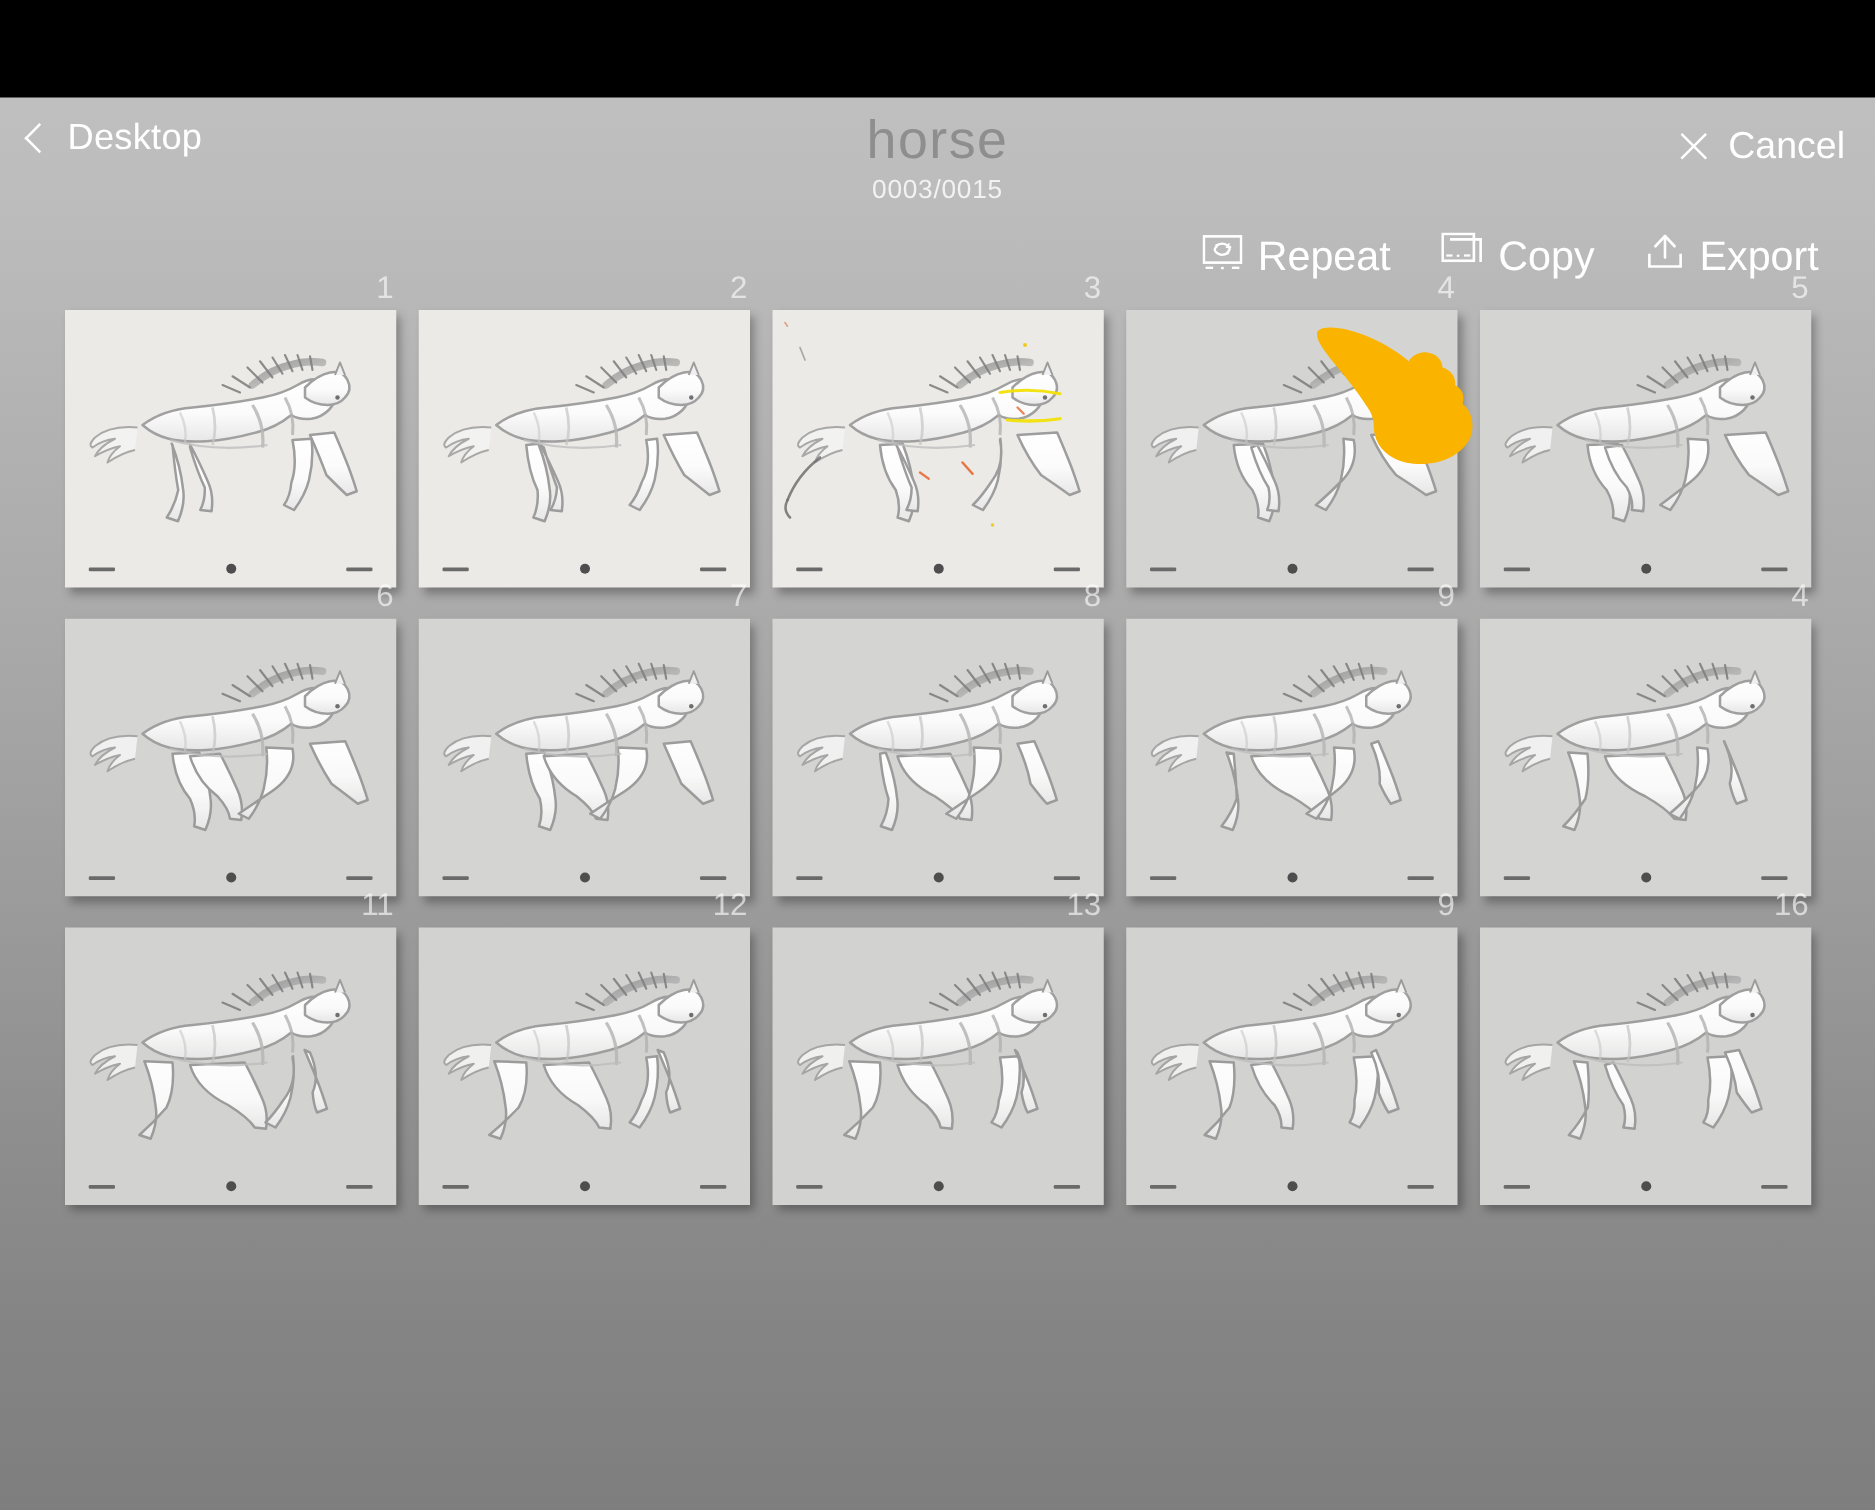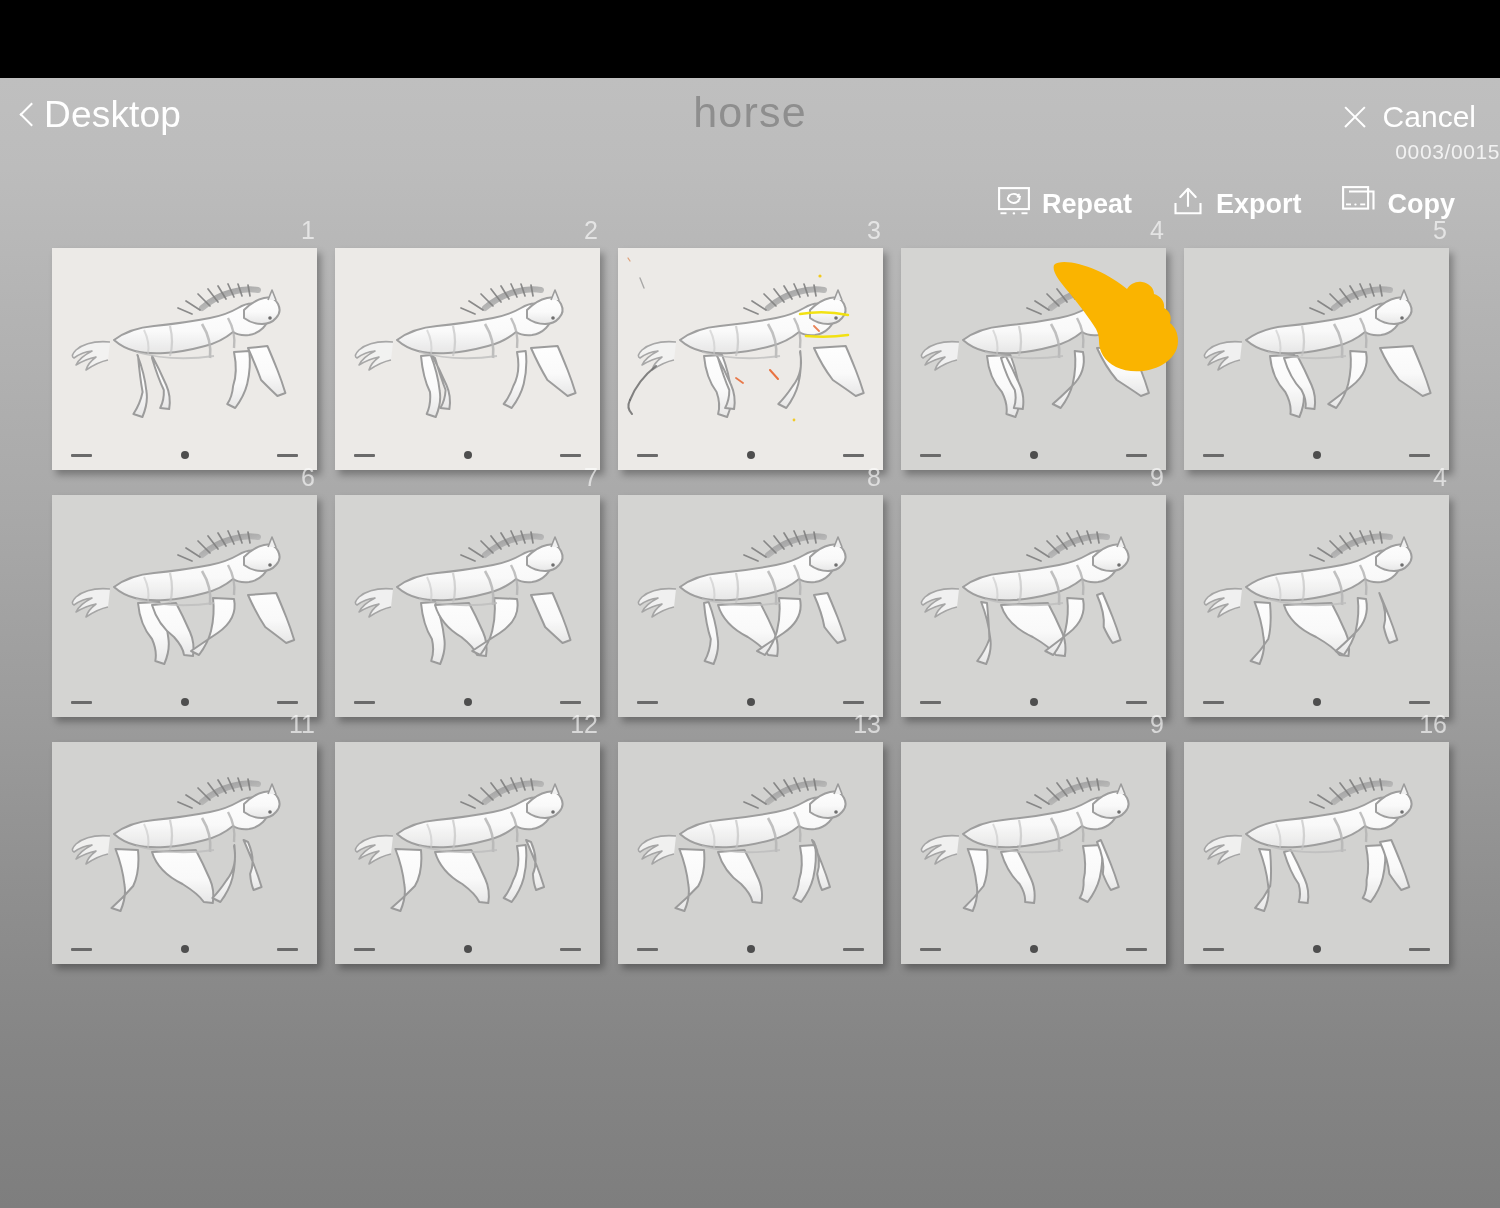--- a/index.html
+++ b/index.html
@@ -32,23 +32,23 @@
         #858585 86%,
         #7e7e7e 100%);
     overflow:hidden;
   }
 
   
   .nav { position:absolute; left:0; top:0; width:1500px; height:100px; }
 
   .back-btn {
     position:absolute; left:20px; top:16px;
-    display:flex; align-items:center; gap:11px;
+    display:flex; align-items:center; gap:21px;
     color:#ffffff;
-    font-size:37px; font-weight:400;
+    font-size:29px; font-weight:400;
     letter-spacing:0.2px;
     cursor:pointer;
   }
   .chev-left {
     width:13px; height:24px; position:relative; display:inline-block;
   }
   .chev-left::before {
     content:""; position:absolute; left:3px; top:3px;
     width:15px; height:15px;
     border-left:2.2px solid #fff; border-bottom:2.2px solid #fff;
@@ -60,21 +60,20 @@
     text-align:center; pointer-events:none;
   }
   .doc-title {
     font-size:43px; font-weight:300; color:#8e8e8e;
     letter-spacing:1.2px; line-height:1.0;
   }
   .doc-count {
     margin-top:6px;
     font-size:21px; font-weight:400; color:#f2f2f2;
     letter-spacing:0.6px;
-    text-align:right;
   }
 
   .cancel-btn {
     position:absolute; right:24px; top:22px;
     display:flex; align-items:center; gap:14px;
     color:#ffffff; font-size:30px; font-weight:400;
     cursor:pointer;
     justify-content:flex-end;
   }
   .x-icon { width:28px; height:28px; position:relative; display:inline-block; }
@@ -85,21 +84,21 @@
   .x-icon::before { transform:rotate(45deg); }
   .x-icon::after  { transform:rotate(-45deg); }
 
   
   .toolbar {
     position:absolute; right:25px; top:102px;
     display:flex; align-items:center; gap:0px;
   }
   .tool {
     display:flex; align-items:center; gap:12px;
-    color:#ffffff; font-size:27px; font-weight:700;
+    color:#ffffff; font-size:33px; font-weight:400;
     padding:6px 20px; cursor:pointer; white-space:nowrap;
   }
   .tool .glyph { display:block; }
 
   
   .grid {
     position:absolute; left:52px; top:170px;
     width:1400px;
     display:grid;
     grid-template-columns:repeat(5, 265px);
@@ -185,40 +184,40 @@
             <rect x="2.5" y="25.3" width="6" height="1.9" fill="#fff"></rect>
             <rect x="14.6" y="25.3" width="2.6" height="2.3" rx="1.2" fill="#fff"></rect>
             <rect x="23.5" y="25.3" width="6" height="1.9" fill="#fff"></rect>
           </svg>
         </span>
         <span>Repeat</span>
       </div>
 
       <div class="tool">
         <span class="glyph">
-          <svg width="32" height="30" viewBox="0 0 32 30">
-            <path d="M16 3 L16 20" fill="none" stroke="#fff" stroke-width="2.1" stroke-linecap="round"></path>
-            <path d="M8.3 11 L16 2.8 L23.7 11" fill="none" stroke="#fff" stroke-width="2.1" stroke-linecap="round" stroke-linejoin="round"></path>
-            <path d="M3.5 18 L3.5 27.2 L28.5 27.2 L28.5 18" fill="none" stroke="#fff" stroke-width="2.1" stroke-linecap="square"></path>
-          </svg>
-        </span>
-        <span>Export</span>
-      </div>
-
-      <div class="tool">
-        <span class="glyph">
           <svg width="34" height="30" viewBox="0 0 34 30">
             <path d="M7 5.5 L31.5 5.5 L31.5 23.5" fill="none" stroke="#fff" stroke-width="2.1"></path>
             <rect x="1.1" y="1.1" width="25" height="21.5" fill="none" stroke="#fff" stroke-width="2.1"></rect>
             <rect x="4" y="17.5" width="5" height="1.8" fill="#fff"></rect>
             <rect x="12.3" y="17.5" width="2.3" height="2" rx="1" fill="#fff"></rect>
             <rect x="18.2" y="17.5" width="5" height="1.8" fill="#fff"></rect>
           </svg>
         </span>
         <span>Copy</span>
+      </div>
+
+      <div class="tool">
+        <span class="glyph">
+          <svg width="32" height="30" viewBox="0 0 32 30">
+            <path d="M16 3 L16 20" fill="none" stroke="#fff" stroke-width="2.1" stroke-linecap="round"></path>
+            <path d="M8.3 11 L16 2.8 L23.7 11" fill="none" stroke="#fff" stroke-width="2.1" stroke-linecap="round" stroke-linejoin="round"></path>
+            <path d="M3.5 18 L3.5 27.2 L28.5 27.2 L28.5 18" fill="none" stroke="#fff" stroke-width="2.1" stroke-linecap="square"></path>
+          </svg>
+        </span>
+        <span>Export</span>
       </div>
 
     </div>
 
     <div class="grid" id="grid">
         <div class="cell">
           <div class="cell-num">1</div>
           <div class="thumb">
   <svg class="horse-svg" viewBox="0 0 265 222" xmlns="http://www.w3.org/2000/svg">
     <defs>

